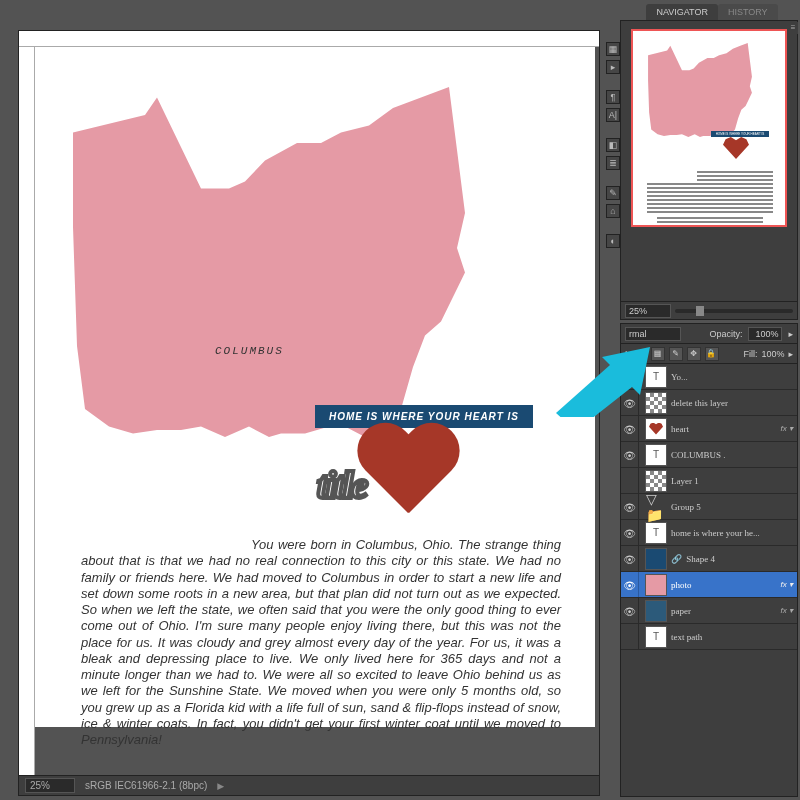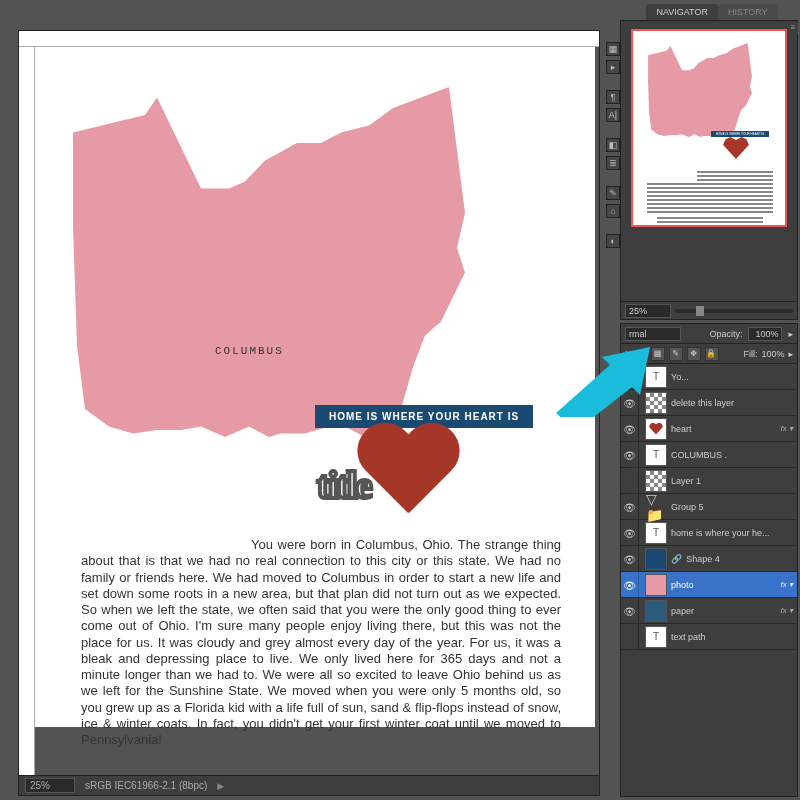--- a/index.html
+++ b/index.html
@@ -9,21 +9,21 @@
 .canvas-area { width: 618px; height: 800px; background: #535353; display: flex; flex-direction: column; }
 .doc-window { margin: 30px 18px 4px 18px; background: #3e3e3e; border: 1px solid #222; flex: 1; display: flex; flex-direction: column; }
 .titlebar { height: 22px; background: linear-gradient(#4a6a8a,#2f4a66); display: flex; align-items: center; padding: 0 4px; gap: 4px; }
 .titlebar .doc-icon { width: 14px; height: 14px; background: #8aa; flex-shrink: 0; }
 .titlebar .title { color: #fff; font-size: 10px; flex: 1; white-space: nowrap; overflow: hidden; }
 .titlebar .winbtn { width: 20px; height: 14px; background: #ddd; color: #222; font-size: 10px; line-height: 13px; text-align: center; border: 1px solid #888; cursor: pointer; }
 .titlebar .close { background: #c44; color: #fff; }
 .ruler-h { height: 16px; background: #fff; border-bottom: 1px solid #aaa; }
 .doc-body { flex: 1; display: flex; }
 .ruler-v { width: 16px; background: #fff; border-right: 1px solid #aaa; }
-.canvas { flex: 1; background: #535353; position: relative; overflow: hidden; }
+.canvas { flex: 1; background: #535353; position: relative; overflow: hidden; font-style: italic; }
 .page { position: absolute; left: 0; top: 0; width: 560px; height: 680px; background: #fff; }
 .ohio-shape { position: absolute; left: 34px; top: 40px; width: 400px; height: 350px; background: #e59aa5; clip-path: polygon(1% 13%, 19% 8%, 22% 3%, 33% 29%, 40% 29%, 44% 27%, 49% 21%, 57% 16%, 63% 16%, 68% 13%, 75% 11%, 81% 6%, 88% 3%, 95% 0%, 99% 36%, 97% 46%, 99% 53%, 96% 60%, 93% 67%, 89% 71%, 86% 80%, 83% 92%, 79% 97%, 74% 100%, 69% 97%, 65% 97%, 59% 99%, 53% 99%, 50% 100%, 45% 97%, 39% 100%, 33% 97%, 28% 98%, 22% 98%, 16% 99%, 10% 97%, 4% 92%, 2% 74%, 1% 40%); }
 .ohio-label { position: absolute; left: 180px; top: 298px; font-family: "Courier New", monospace; font-size: 11px; letter-spacing: 2px; color: #333; }
 .banner { position: absolute; left: 280px; top: 358px; background: #1a4a72; color: #fff; font-size: 10px; font-weight: bold; letter-spacing: 1px; padding: 6px 14px; }
 .heart { position: absolute; left: 318px; top: 378px; width: 110px; height: 95px; }
 .heart:before, .heart:after { content: ""; position: absolute; width: 56px; height: 88px; background: #a63728; border-radius: 28px 28px 0 0; left: 55px; top: 0; transform: rotate(-45deg); transform-origin: 0 100%; }
 .heart:after { left: 0; transform: rotate(45deg); transform-origin: 100% 100%; }
 .title-word { position: absolute; left: 282px; top: 416px; font-family: cursive; font-size: 38px; color: #fff; -webkit-text-stroke: 4px #555; font-weight: bold; letter-spacing: -2px; }
 .body-text { position: absolute; left: 46px; top: 490px; width: 480px; font-family: "Courier New", monospace; font-size: 13px; line-height: 1.25; color: #333; text-align: justify; text-indent: 170px; }
 .body-text p { margin-bottom: 8px; }
@@ -68,21 +68,21 @@
 .layer-row.selected .eye { color: #fff; border-right-color: #2a5aa0; }
 .indent-1 { margin-left: 10px; }
 .thumb-sm { width: 22px; height: 22px; background: #fff; border: 1px solid #555; flex-shrink: 0; display: flex; align-items: center; justify-content: center; font-size: 10px; color: #555; }
 .thumb-sm.heart-th { background: #fff; }
 .thumb-sm.heart-th:after { content:""; width: 14px; height: 12px; background: #a63728; clip-path: polygon(50% 100%, 0 35%, 10% 10%, 30% 0, 50% 15%, 70% 0, 90% 10%, 100% 35%); }
 .thumb-sm.checker { background-image: linear-gradient(45deg,#888 25%,transparent 25%,transparent 75%,#888 75%,#888), linear-gradient(45deg,#888 25%,#fff 25%,#fff 75%,#888 75%,#888); background-size: 8px 8px; background-position: 0 0, 4px 4px; }
 .thumb-sm.ohio-th { background: #e59aa5; }
 .thumb-sm.shape-th { background: #1a4a72; }
 .thumb-sm.paper-th { background: #2c5a7a; }
 .thumb-sm.group-th { background: #3e3e3e; border-color: #3e3e3e; color: #ccc; font-size: 14px; }
-.lname { flex: 1; white-space: nowrap; overflow: hidden; text-overflow: ellipsis; }
+.lname { flex: 1; white-space: nowrap; overflow: hidden; text-overflow: ellipsis; font-family: Liberation Serif, serif; }
 .fx { font-size: 8px; font-style: italic; color: #aaa; }
 .layer-row.selected .fx { color: #eee; }
 .layer-row.named-layer { height: 26px; }
 .layer-row.named-layer .thumb-sm { margin-left: 2px; }
 .layer-row .chain { font-size: 9px; color: #aaa; }
 
 .arrow-callout { position: absolute; left: 552px; top: 345px; width: 100px; height: 72px; pointer-events: none; }
 
 .rightedge { position: absolute; right: 2px; top: 22px; width: 10px; height: 12px; background: #3e3e3e; color: #aaa; font-size: 8px; text-align: center; line-height: 11px; }
 </style>

